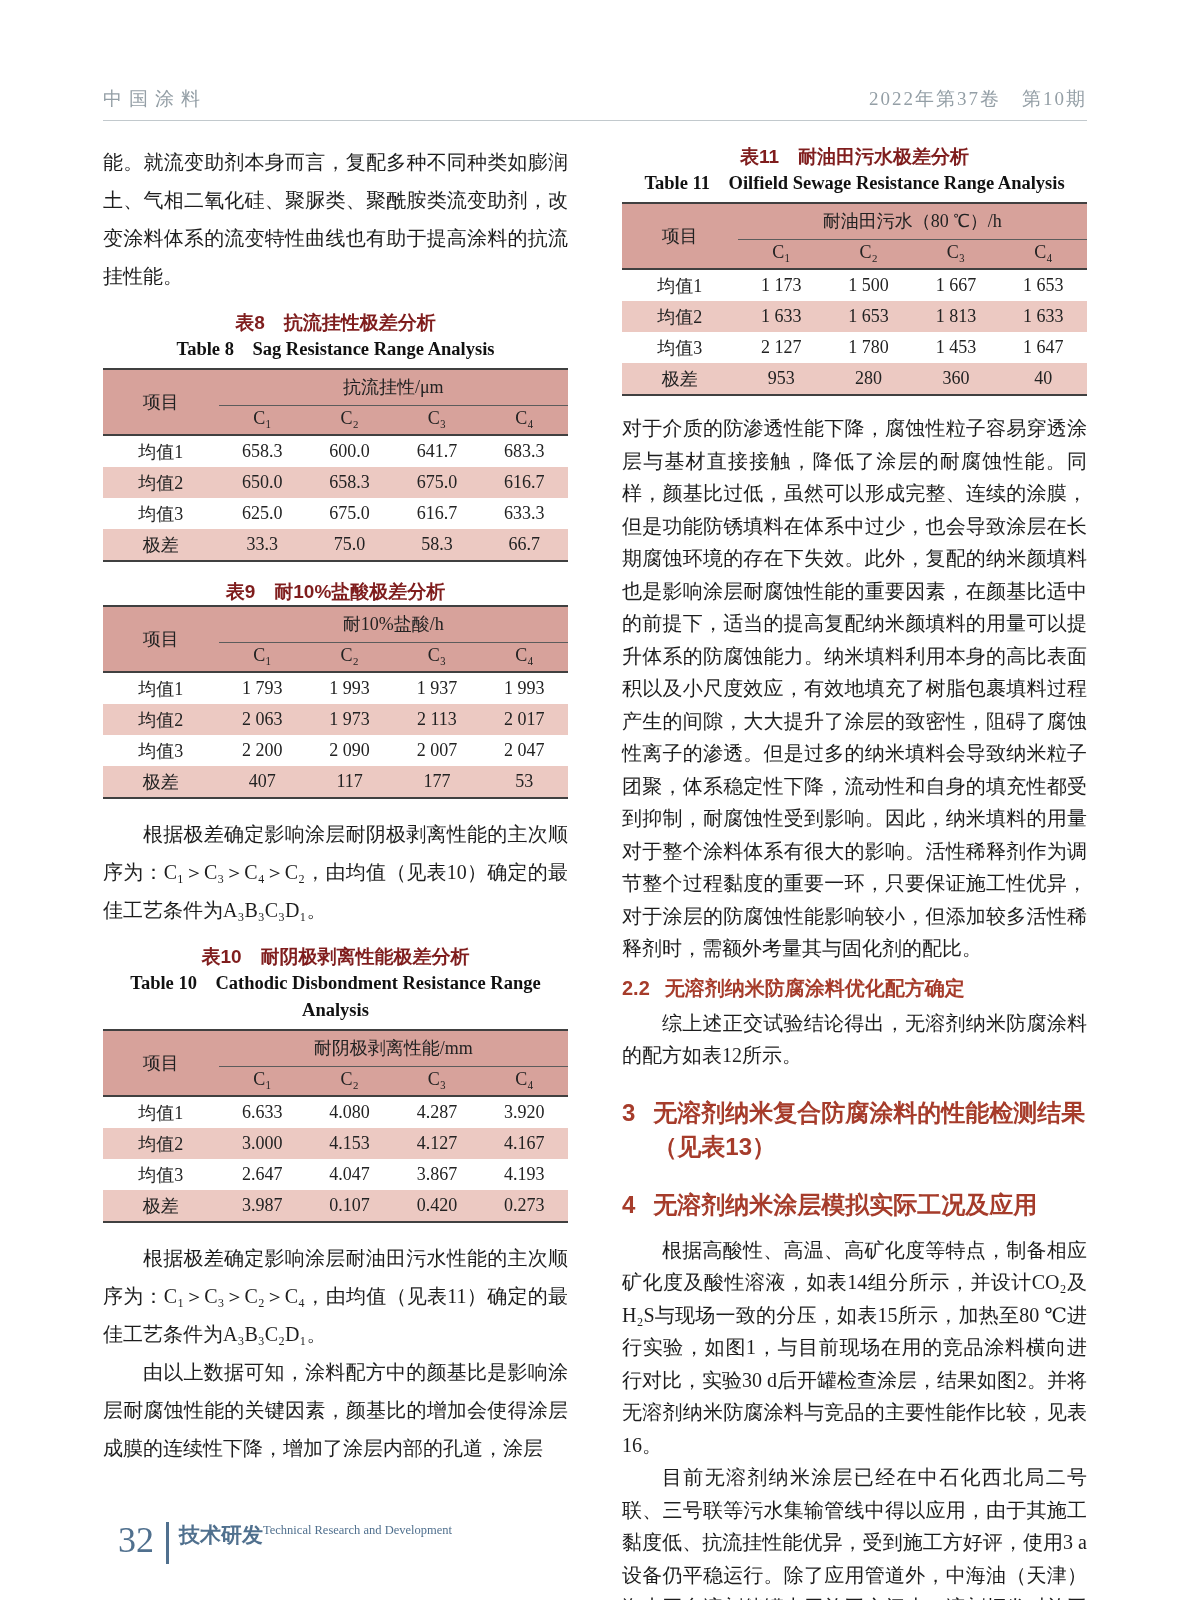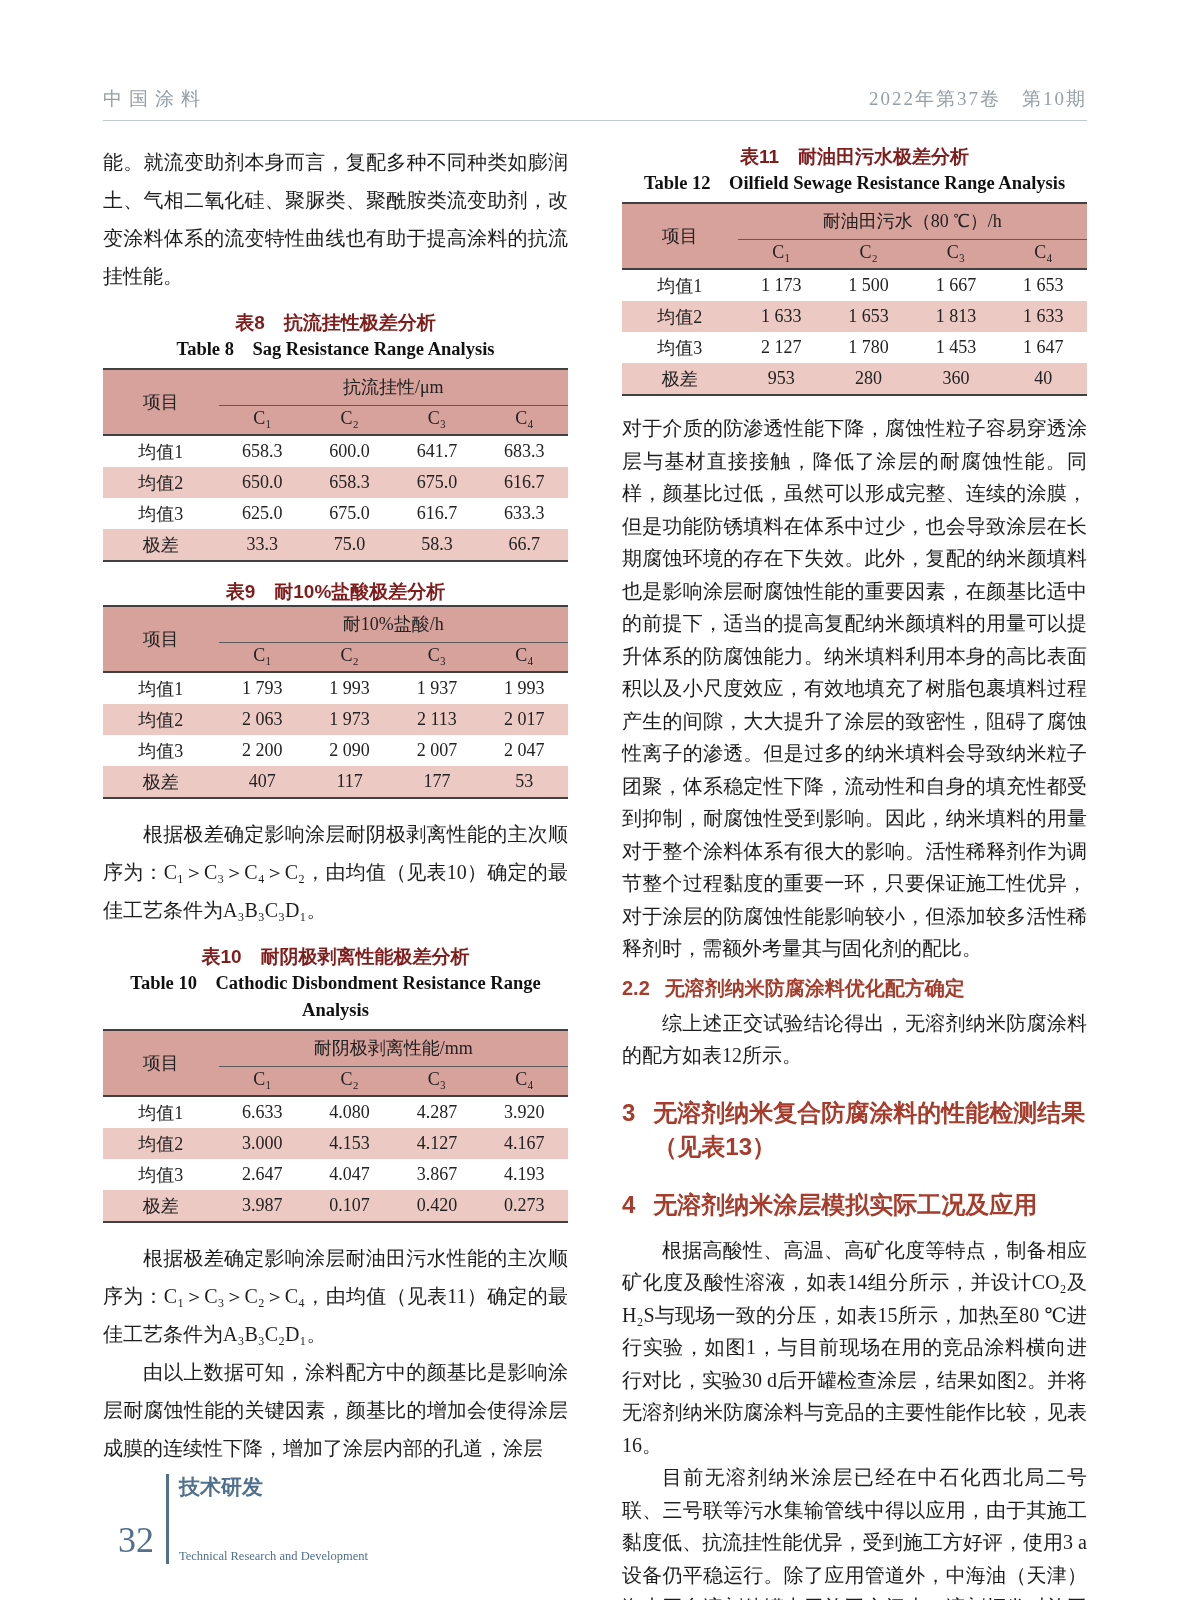--- a/index.html
+++ b/index.html
@@ -63,21 +63,21 @@
     display:flex; gap:18px; margin:24px 0 12px;
     color:#a63c2b; font-weight:bold; font-size:24px; line-height:34px;
     font-family:"Liberation Sans","DejaVu Sans",sans-serif;
   }
   .sec-big .num, .sec-sub .num { flex:0 0 auto; }
 
   
   .footer { position:absolute; left:118px; bottom:48px; display:flex; color:#50708e; }
   .footer .page-num { font-size:36px; line-height:1; align-self:flex-end; margin-bottom:6px; }
   .footer .bar { width:3px; background:#50708e; margin:0 10px 0 12px; }
-  .footer .labels { display:flex; flex-direction:column; justify-content:center;gap:48px; }
+  .footer .labels { display:flex; flex-direction:row; justify-content:center; }
   .footer .cn { font-size:21px; font-weight:bold; line-height:26px;
                 font-family:"Liberation Sans","DejaVu Sans",sans-serif; }
   .footer .en { font-size:12.5px; line-height:16px; }
 </style>
 </head>
 <body>
 
 <div class="page">
   <div class="content">
 
@@ -240,21 +240,21 @@
             </table>
         </div>
 
         <p class="body indent sp-t">根据极差确定影响涂层耐油田污水性能的主次顺序为：C₁＞C₃＞C₂＞C₄，由均值（见表11）确定的最佳工艺条件为A₃B₃C₂D₁。</p>
         <p class="body indent">由以上数据可知，涂料配方中的颜基比是影响涂层耐腐蚀性能的关键因素，颜基比的增加会使得涂层成膜的连续性下降，增加了涂层内部的孔道，涂层</p>
       </div>
 
       <div class="col col-r">
         <div class="tbl-block" style="margin-top:0;">
           <div class="tbl-title-cn">表11　耐油田污水极差分析</div>
-          <div class="tbl-title-en">Table 12　Oilfield Sewage Resistance Range Analysis</div>
+          <div class="tbl-title-en">Table 11　Oilfield Sewage Resistance Range Analysis</div>
           <table class="rtable">
               <thead>
                 <tr>
                   <th class="c-item" rowspan="2">项目</th>
                   <th class="c-measure" colspan="4">耐油田污水（80 ℃）/h</th>
                 </tr>
                 <tr class="subhead">
                   <th>C₁</th>
                   <th>C₂</th>
                   <th>C₃</th>

